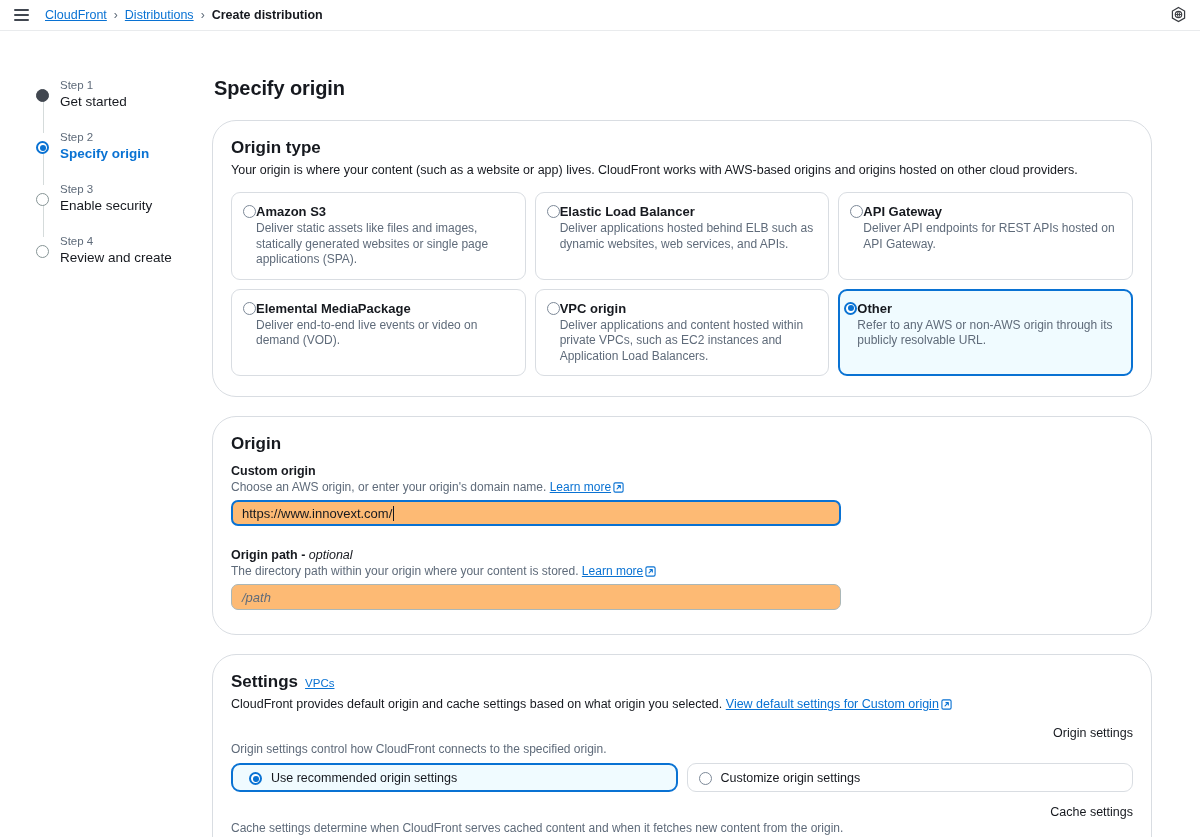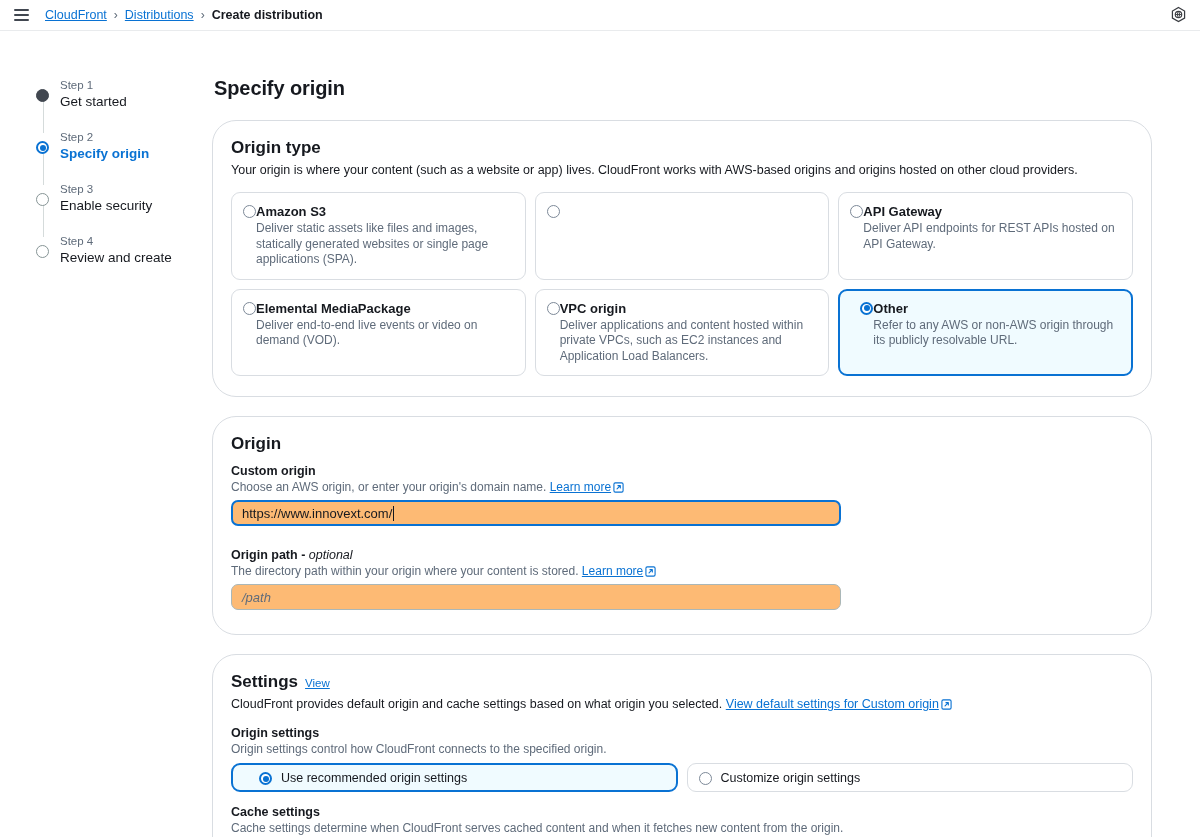--- a/index.html
+++ b/index.html
@@ -75,21 +75,21 @@
 
   
   .tile-grid { display:grid; grid-template-columns:1fr 1fr 1fr; gap:9px; }
   .tile {
     border:1px solid #d9dde2; border-radius:9px;
     padding:10px 11px 11px 11px;
     background:#fff; cursor:pointer;
     display:flex; align-items:flex-start;
     min-height:58px;
   }
-  .tile.selected { border:2px solid #0972d3; background:#f0fbff; padding:9px 10px 10px 20px; }
+  .tile.selected { border:2px solid #0972d3; background:#f0fbff; padding:9px 10px 10px 4px; }
   .radio {
     width:13px; height:13px; border-radius:50%;
     border:1.5px solid #7d8998; background:#fff;
     flex-shrink:0; margin-top:2px; position:relative;
   }
   .radio.on { border:2px solid #0972d3; }
   .radio.on::after {
     content:""; position:absolute; left:50%; top:50%;
     transform:translate(-50%,-50%);
     width:6px; height:6px; border-radius:50%; background:#0972d3;
@@ -113,30 +113,30 @@
   }
   .input.focused { border:2px solid #0972d3; padding:0 9px; }
   .input .caret {
     display:inline-block; width:1px; height:15px;
     background:#16191f; margin-left:1px;
   }
   .input .placeholder { color:#5f6b7a; font-style:italic; }
   .spacer-20 { height:18px; }
 
   
-  .sub-label { font-size:12.5px; font-weight:700; margin-top:13px; }
+  .sub-label { font-size:12.5px; font-weight:400; margin-top:13px;text-align:right; }
   .sub-hint { font-size:12px; color:#5f6b7a; margin:1px 0 6px 0; line-height:16px; }
   .radio-row { display:grid; grid-template-columns:1fr 1fr; gap:9px; }
   .radio-tile {
     border:1px solid #d9dde2; border-radius:9px;
     height:29px; display:flex; align-items:center; gap:9px;
     padding:0 11px; cursor:pointer; background:#fff;
     font-size:12.5px;
   }
-  .radio-tile.selected { border:2px solid #0972d3; background:#f0fbff; padding:0 26px; }
+  .radio-tile.selected { border:2px solid #0972d3; background:#f0fbff; padding:0 16px; }
 </style>
 </head>
 <body>
 
 <div class="topbar">
   <div class="hamburger">
     <span></span>
       <span></span>
       <span></span>
   </div>
@@ -197,20 +197,24 @@
         <div class="tile">
           <span class="radio"></span>
           <span>
             <span class="tile-title">Amazon S3</span>
             <div class="tile-desc">Deliver static assets like files and images, statically generated websites or single page applications (SPA).</div>
           </span>
         </div>
 
         <div class="tile">
           <span class="radio"></span>
+          <span>
+            <span class="tile-title">Elastic Load Balancer</span>
+            <div class="tile-desc">Deliver applications hosted behind ELB such as dynamic websites, web services, and APIs.</div>
+          </span>
         </div>
 
         <div class="tile">
           <span class="radio"></span>
           <span>
             <span class="tile-title">API Gateway</span>
             <div class="tile-desc">Deliver API endpoints for REST APIs hosted on API Gateway.</div>
           </span>
         </div>
 
@@ -276,21 +280,21 @@
         </div>
         <div class="input">
           <span class="placeholder">/path</span>
         </div>
       </div>
     </section>
 
     <section class="panel">
       <h2 class="panel-title">
         <span>Settings</span>
-        <a class="info-link">View</a>
+        <a class="info-link">VPCs</a>
       </h2>
       <p class="panel-desc">
         <span>CloudFront provides default origin and cache settings based on what origin you selected.</span>
         <a class="ext-link">View default settings for Custom origin</a><svg class="ext-ico" width="11" height="11" viewBox="0 0 12 12">
             <rect x="1" y="1" width="10" height="10" rx="1.5" fill="none" stroke="#0972d3" stroke-width="1.2"></rect>
             <path d="M4.4 7.6 8 4M5.4 4H8v2.6" fill="none" stroke="#0972d3" stroke-width="1.2" stroke-linecap="round" stroke-linejoin="round"></path>
           </svg>
       </p>
 
       <div class="sub-label" style="margin-top:4px;">Origin settings</div>

